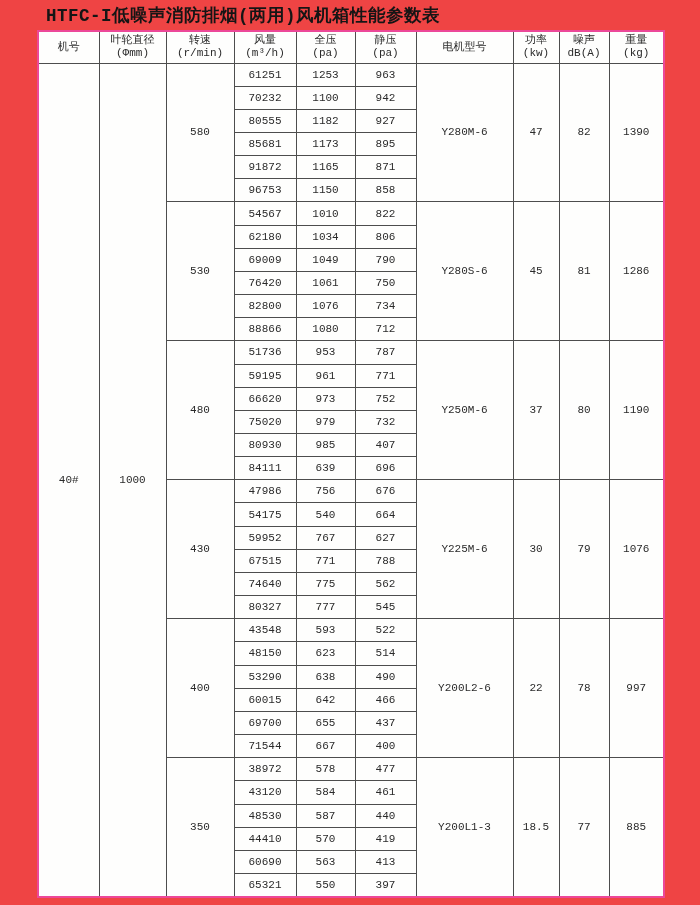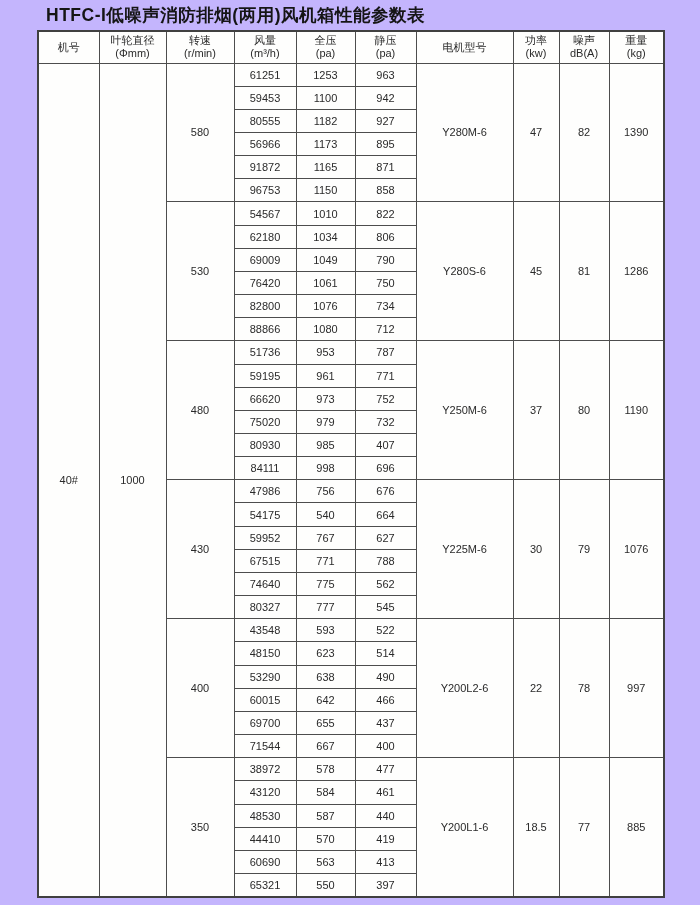--- a/index.html
+++ b/index.html
@@ -1,22 +1,22 @@
 <!DOCTYPE html>
 <html><head>
 <meta charset="utf-8">
 <style>
   * { margin: 0; padding: 0; box-sizing: border-box; }
   html, body { background: #ffffff; }
   .page {
     position: relative;
     width: 700px;
     height: 905px;
-    background: #c4b5fd;
-    font-family: Liberation Sans, sans-serif;
+    background: #ef4444;
+    font-family: Liberation Mono, monospace;
     color: #222;
     overflow: hidden;
   }
   .title {
     position: absolute;
     left: 46px;
     top: 3px;
     font-size: 17.5px;
     font-weight: bold;
     color: #151515;
@@ -37,21 +37,21 @@
   table.spec-table td {
     border: 1px solid #4d4d4d;
     text-align: center;
     vertical-align: middle;
     font-size: 11px;
     font-weight: normal;
     color: #2a2a2a;
     padding: 0;
     overflow: hidden;
   }
-  table.spec-table { border: 2px solid #404040; }
+  table.spec-table { border: 2px solid #ec4899; }
   thead th { height: 32px; line-height: 13px; }
   tbody td { height: 23px; }
   .h-line1 { display: block; }
   .h-line2 { display: block; }
   td.merged-col { background: #fefefd; }
 </style>
 </head>
 <body>
 
 <div class="page">
@@ -119,31 +119,31 @@
           <td rowspan="6" class="merged-col">580</td>
           <td>61251</td>
           <td>1253</td>
           <td>963</td>
           <td rowspan="6" class="merged-col">Y280M-6</td>
           <td rowspan="6" class="merged-col">47</td>
           <td rowspan="6" class="merged-col">82</td>
           <td rowspan="6" class="merged-col">1390</td>
         </tr>
         <tr>
-          <td>59453</td>
+          <td>70232</td>
           <td>1100</td>
           <td>942</td>
         </tr>
         <tr>
           <td>80555</td>
           <td>1182</td>
           <td>927</td>
         </tr>
         <tr>
-          <td>56966</td>
+          <td>85681</td>
           <td>1173</td>
           <td>895</td>
         </tr>
         <tr>
           <td>91872</td>
           <td>1165</td>
           <td>871</td>
         </tr>
         <tr>
           <td>96753</td>
@@ -210,21 +210,21 @@
           <td>979</td>
           <td>732</td>
         </tr>
         <tr>
           <td>80930</td>
           <td>985</td>
           <td>407</td>
         </tr>
         <tr>
           <td>84111</td>
-          <td>998</td>
+          <td>639</td>
           <td>696</td>
         </tr>
         <tr>
           <td rowspan="6" class="merged-col">430</td>
           <td>47986</td>
           <td>756</td>
           <td>676</td>
           <td rowspan="6" class="merged-col">Y225M-6</td>
           <td rowspan="6" class="merged-col">30</td>
           <td rowspan="6" class="merged-col">79</td>
@@ -288,21 +288,21 @@
         <tr>
           <td>71544</td>
           <td>667</td>
           <td>400</td>
         </tr>
         <tr>
           <td rowspan="6" class="merged-col">350</td>
           <td>38972</td>
           <td>578</td>
           <td>477</td>
-          <td rowspan="6" class="merged-col">Y200L1-6</td>
+          <td rowspan="6" class="merged-col">Y200L1-3</td>
           <td rowspan="6" class="merged-col">18.5</td>
           <td rowspan="6" class="merged-col">77</td>
           <td rowspan="6" class="merged-col">885</td>
         </tr>
         <tr>
           <td>43120</td>
           <td>584</td>
           <td>461</td>
         </tr>
         <tr>

